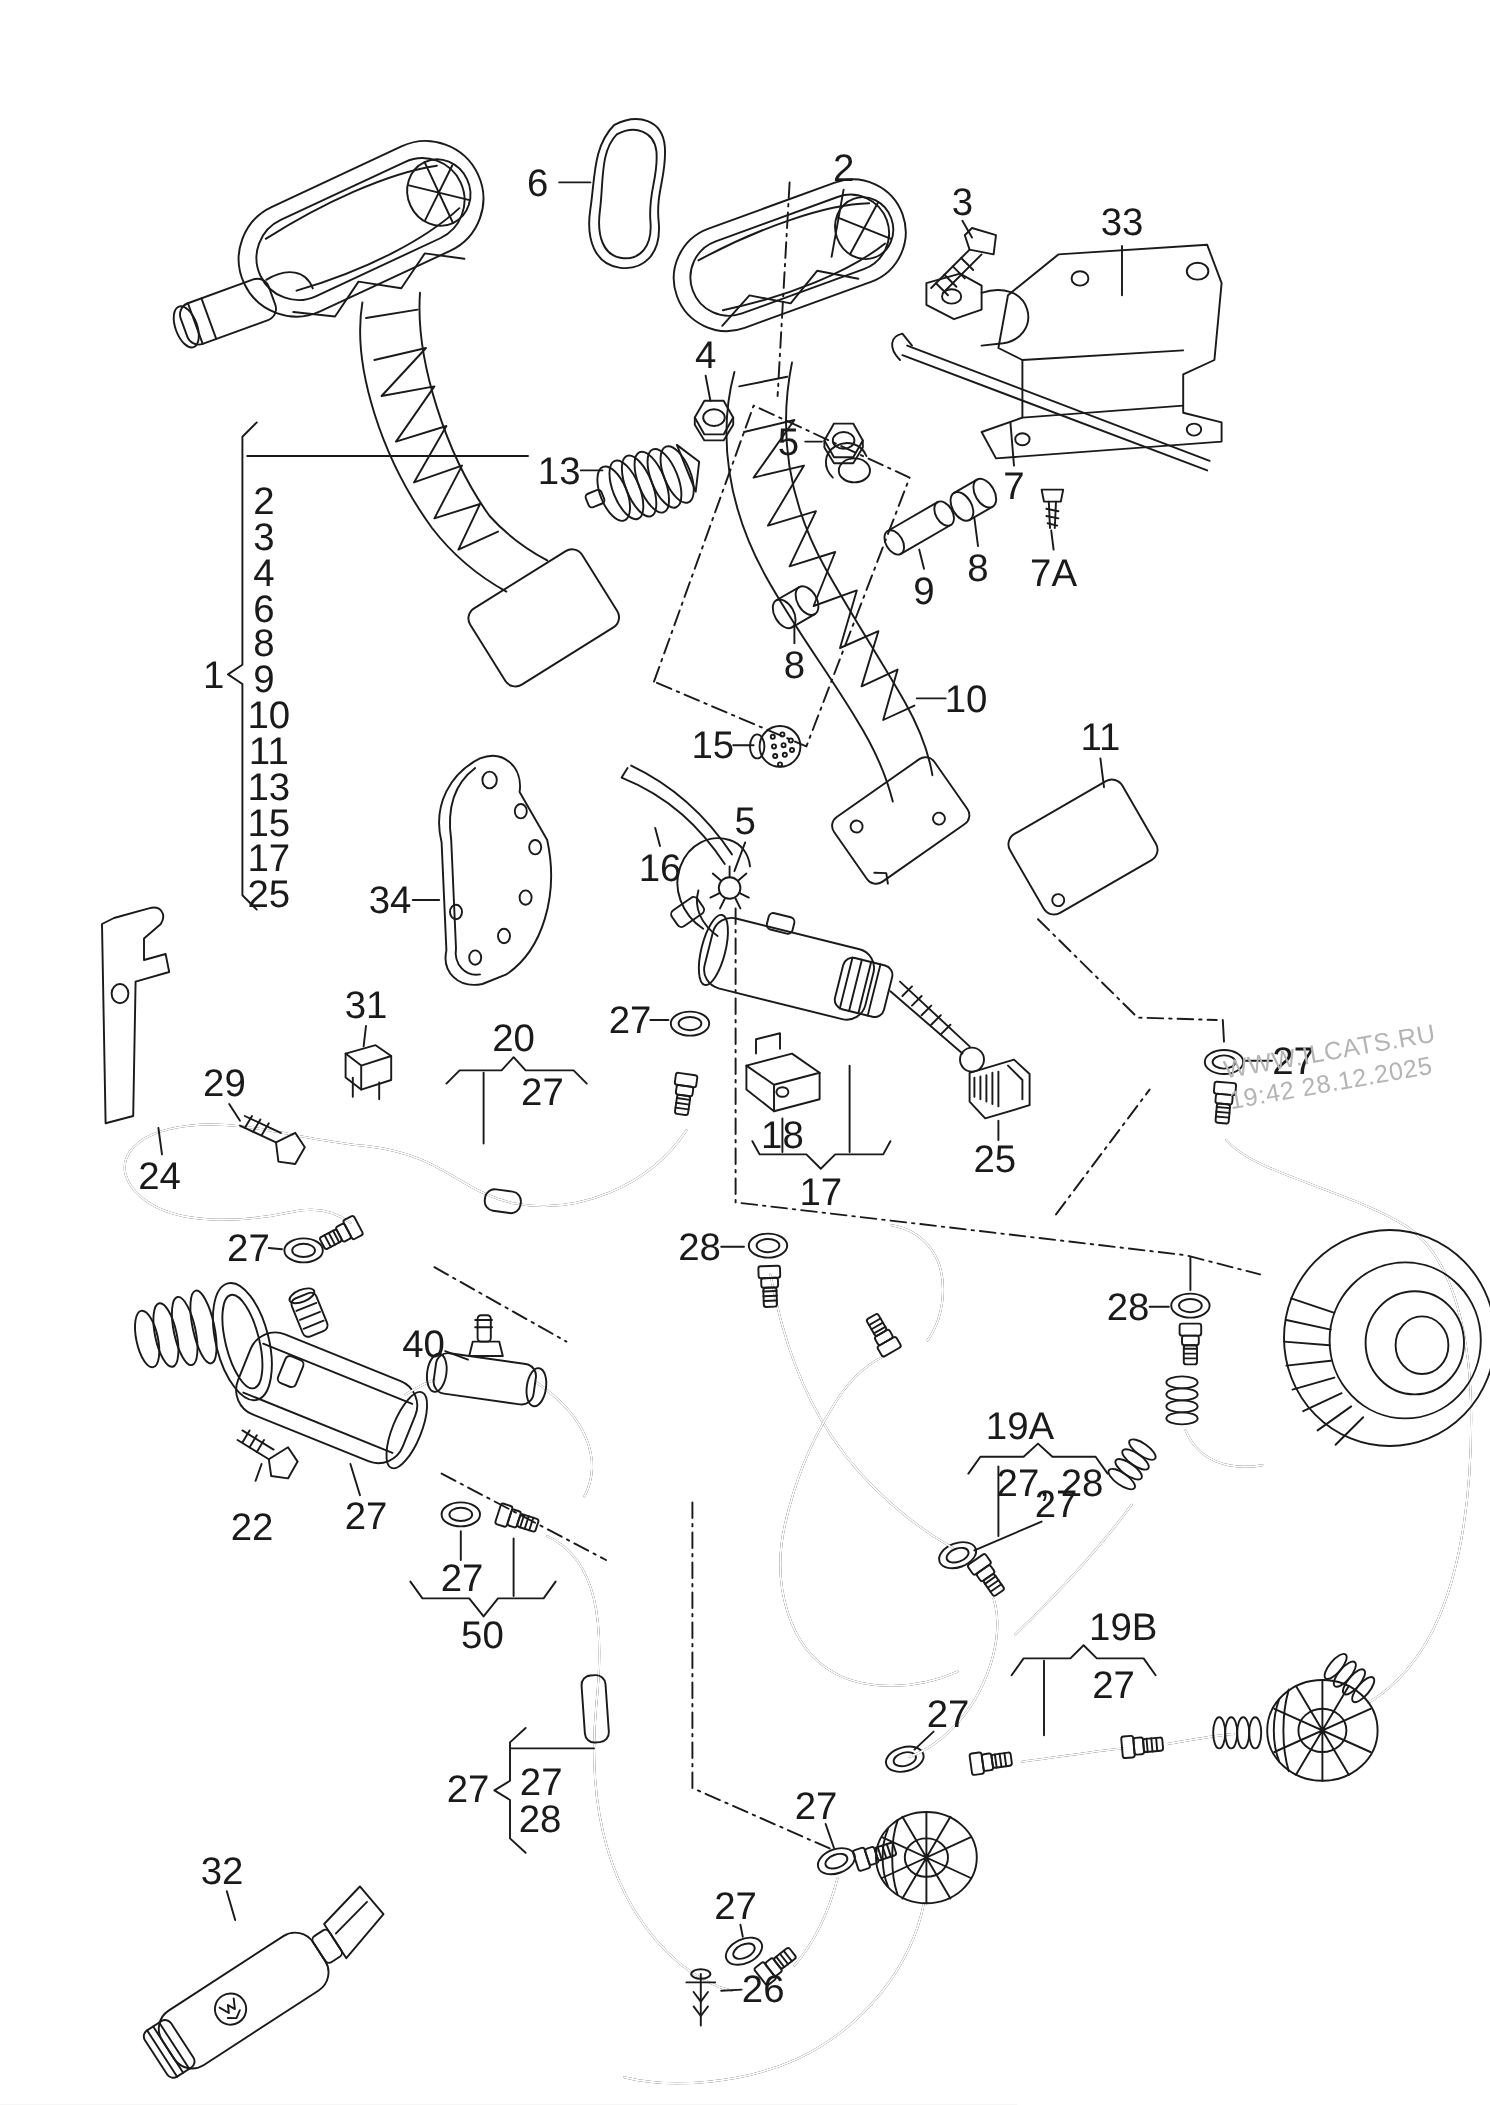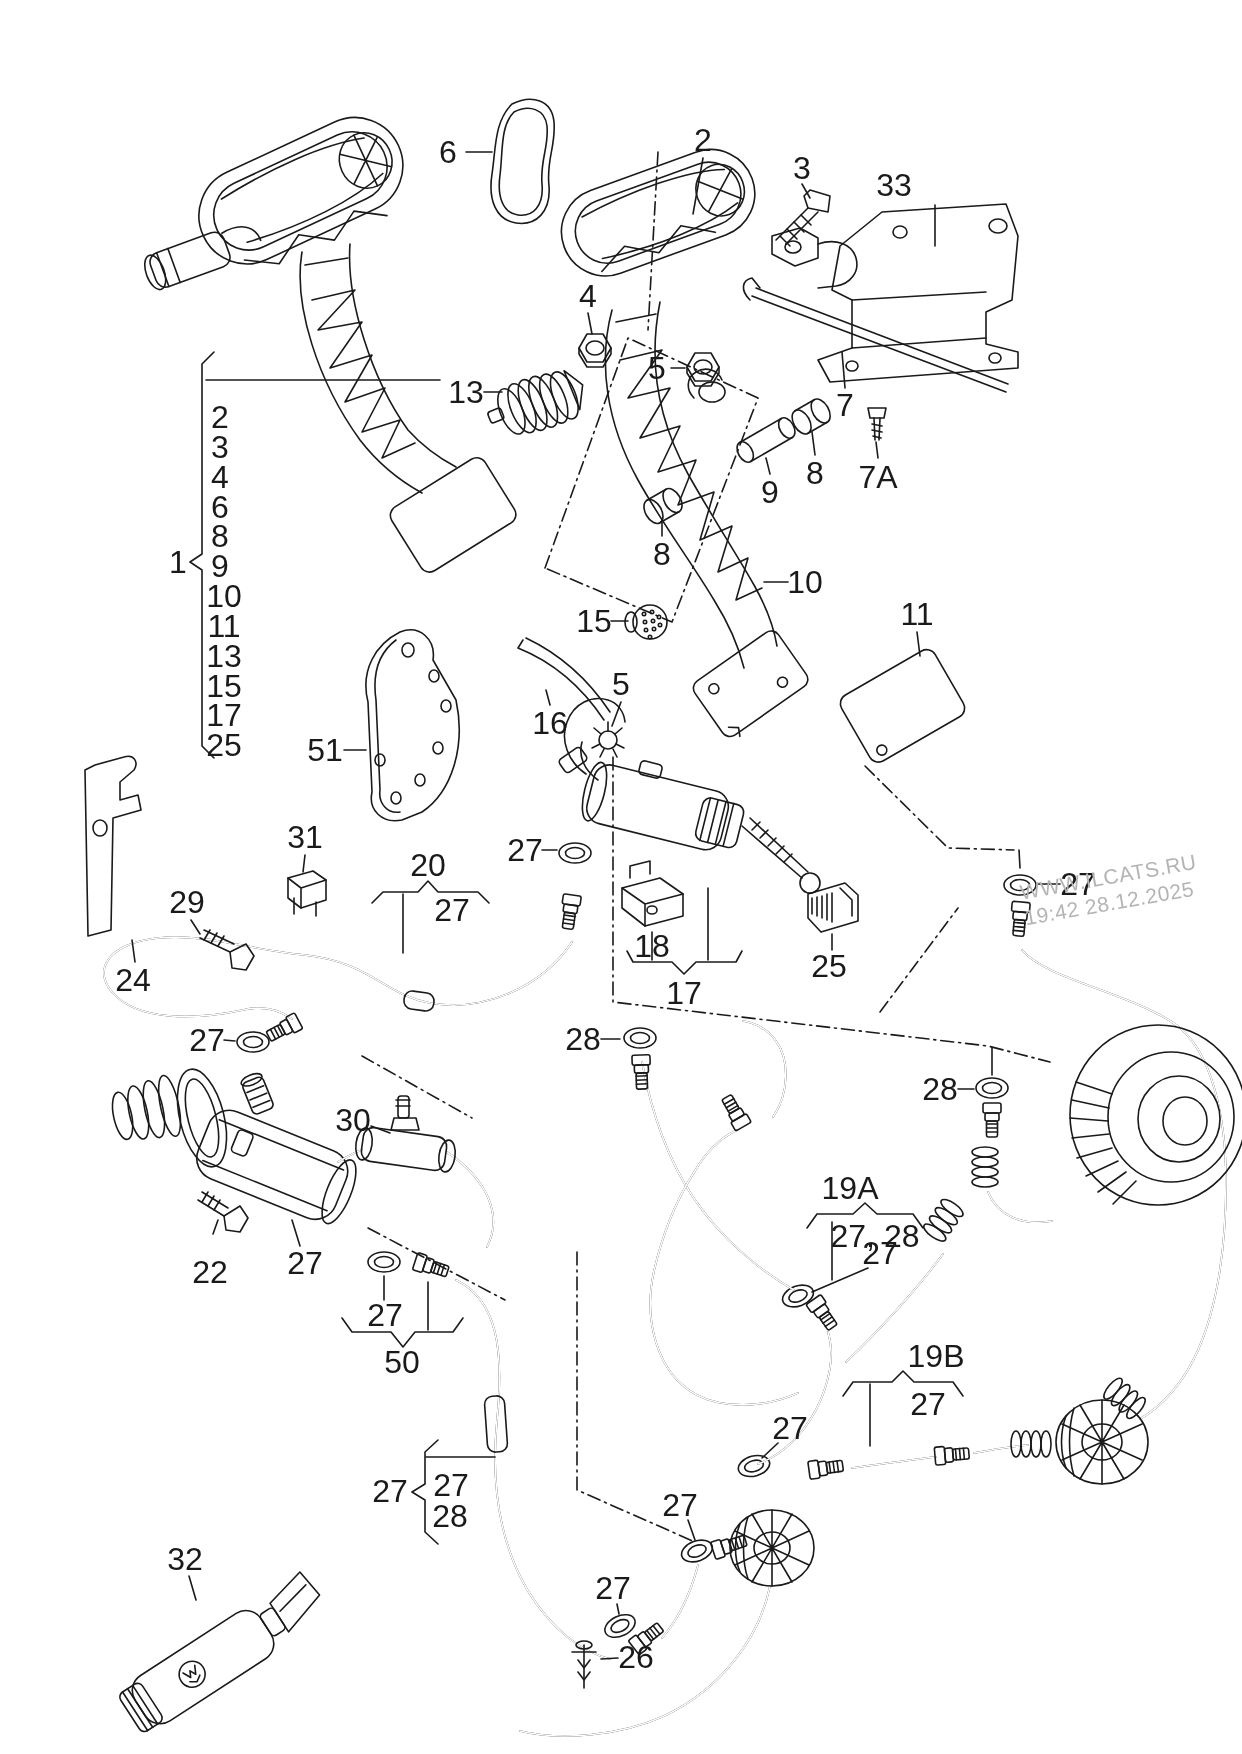--- a/index.html
+++ b/index.html
@@ -501,43 +501,43 @@
     <path d="M384,1276 L384,1300 M428,1282 L428,1330"></path>
 
     <path d="M438,1440 L425,1452 L425,1484 L412,1492 L425,1500 L425,1532 L438,1544"></path>
     <path d="M426,1457 L495,1457"></path>
   </g>
 </svg>
 
   <div class="lbl" style="left:448px;top:152px">6</div>
   <div class="lbl" style="left:703px;top:140px">2</div>
   <div class="lbl" style="left:802px;top:168px">3</div>
-  <div class="lbl" style="left:894px;top:185px">33</div>
+  <div class="lbl" style="left:935px;top:185px">33</div>
   <div class="lbl" style="left:588px;top:296px">4</div>
   <div class="lbl" style="left:657px;top:368px">5</div>
   <div class="lbl" style="left:466px;top:392px">13</div>
   <div class="lbl" style="left:845px;top:405px">7</div>
   <div class="lbl" style="left:878px;top:477px">7A</div>
   <div class="lbl" style="left:815px;top:473px">8</div>
   <div class="lbl" style="left:770px;top:492px">9</div>
   <div class="lbl" style="left:662px;top:554px">8</div>
   <div class="lbl" style="left:805px;top:582px">10</div>
   <div class="lbl" style="left:594px;top:621px">15</div>
   <div class="lbl" style="left:917px;top:614px">11</div>
   <div class="lbl" style="left:621px;top:684px">5</div>
   <div class="lbl" style="left:550px;top:723px">16</div>
-  <div class="lbl" style="left:325px;top:750px">51</div>
+  <div class="lbl" style="left:325px;top:750px">34</div>
   <div class="lbl" style="left:305px;top:837px">31</div>
   <div class="lbl" style="left:525px;top:850px">27</div>
   <div class="lbl" style="left:187px;top:902px">29</div>
   <div class="lbl" style="left:133px;top:980px">24</div>
   <div class="lbl" style="left:829px;top:966px">25</div>
   <div class="lbl" style="left:583px;top:1039px">28</div>
   <div class="lbl" style="left:207px;top:1040px">27</div>
-  <div class="lbl" style="left:353px;top:1120px">30</div>
+  <div class="lbl" style="left:353px;top:1120px">40</div>
   <div class="lbl" style="left:210px;top:1272px">22</div>
   <div class="lbl" style="left:305px;top:1263px">27</div>
   <div class="lbl" style="left:185px;top:1559px">32</div>
   <div class="lbl" style="left:636px;top:1657px">26</div>
   <div class="lbl" style="left:1078px;top:884px">27</div>
   <div class="lbl" style="left:940px;top:1089px">28</div>
   <div class="lbl" style="left:880px;top:1253px">27</div>
   <div class="lbl" style="left:790px;top:1428px">27</div>
   <div class="lbl" style="left:680px;top:1505px">27</div>
   <div class="lbl" style="left:613px;top:1588px">27</div>

